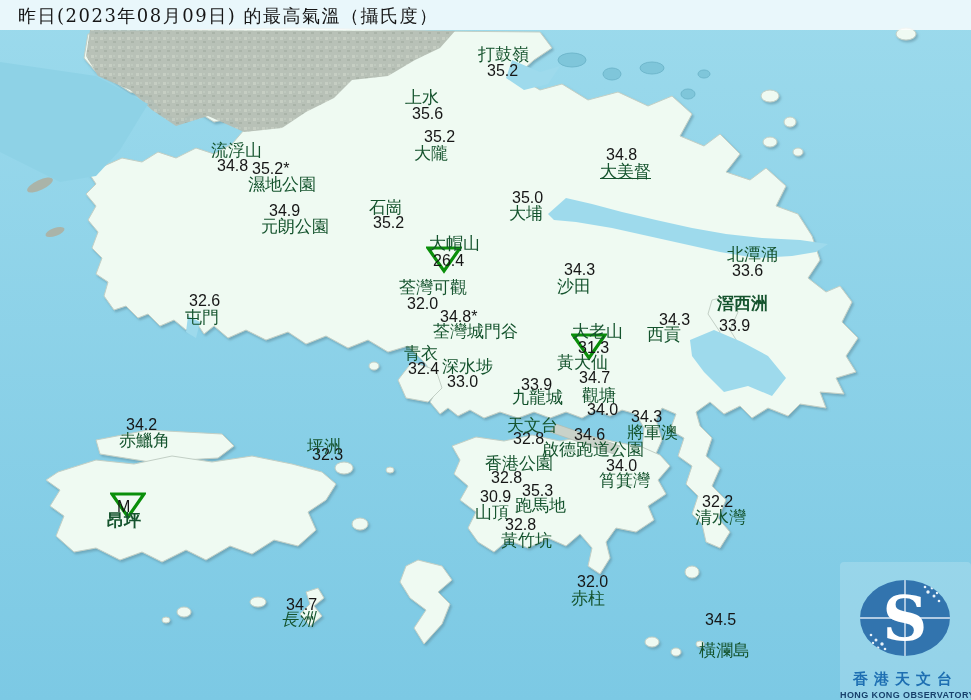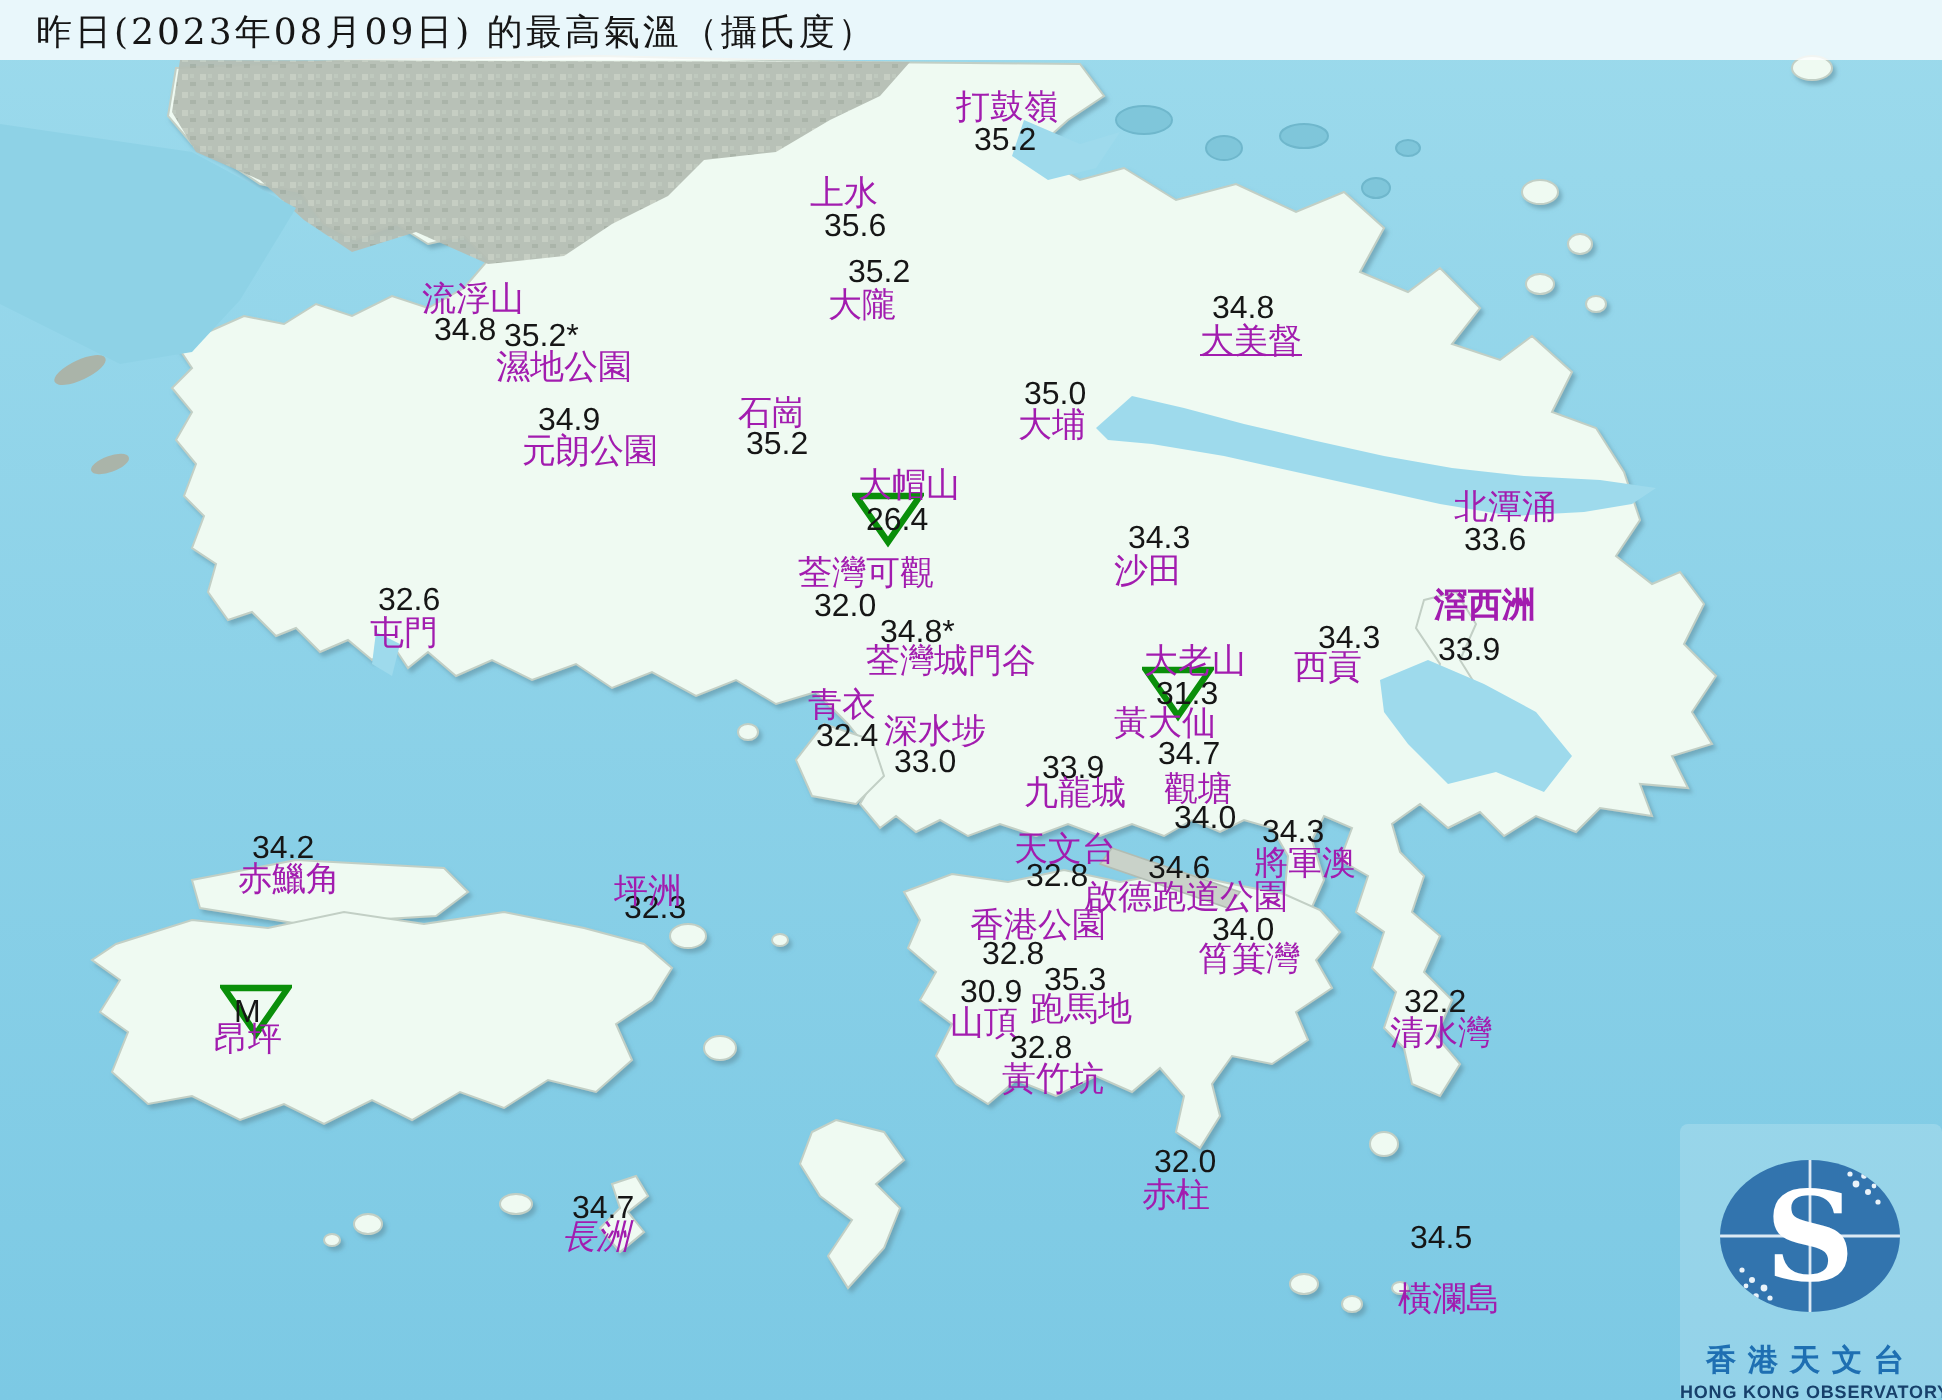--- a/index.html
+++ b/index.html
@@ -1,21 +1,21 @@
 <!DOCTYPE html>
 <html><head>
 <meta charset="utf-8">
 <style>
   html,body{margin:0;padding:0;background:#666;}
   #stage{position:relative;width:971px;height:700px;overflow:hidden;
          font-family:"Liberation Sans",sans-serif;background:#8ad2e6;}
   #map{position:absolute;left:0;top:0;}
   #title{position:absolute;left:8px;top:4px;font-family:"DejaVu Serif","Liberation Serif",serif;
          font-size:18px;color:#161616;letter-spacing:1.5px;white-space:nowrap;margin-left:10px;}
-  .sname{position:absolute;color:#a21caf;font-family:"DejaVu Serif","Liberation Serif",serif;
+  .sname{position:absolute;color:#14532d;font-family:"DejaVu Serif","Liberation Serif",serif;
          font-size:17px;line-height:17px;white-space:nowrap;z-index:5;}
   .sval{position:absolute;color:#161616;font-family:"Liberation Sans",sans-serif;
         font-size:16px;line-height:16px;font-weight:500;white-space:nowrap;z-index:5;}
   .tri{position:absolute;z-index:4;}
   #logo{position:absolute;left:840px;top:562px;width:131px;height:138px;
         background:rgba(255,255,255,0.18);border-radius:4px;text-align:center;z-index:6;}
   #logo-zh{font-size:15px;font-weight:bold;color:#1e6fb2;letter-spacing:6px;margin-top:-2px;
            font-family:"DejaVu Serif",serif;white-space:nowrap;}
   #logo-en{font-size:9px;font-weight:bold;color:#17406b;letter-spacing:0.4px;margin-top:1px;white-space:nowrap;}
 </style>
@@ -190,21 +190,21 @@
       <span class="sval" style="left: 480px; top: 489px;">30.9</span>
       <span class="sname" style="left: 475px; top: 504px;">山頂</span>
       <span class="sval" style="left: 702px; top: 494px;">32.2</span>
       <span class="sname" style="left: 695px; top: 509px;">清水灣</span>
       <span class="sval" style="left: 505px; top: 517px;">32.8</span>
       <span class="sname" style="left: 501px; top: 532px;">黃竹坑</span>
       <svg class="tri" width="36" height="28" style="left: 110px; top: 492px;">
         <polygon points="2,2 34,2 18,25" fill="none" stroke="#0a8f0a" stroke-width="3.2"></polygon>
       </svg>
       <span class="sval" style="left: 117px; top: 499px;">M</span>
-      <span class="sname" style="left: 107px; top: 512px;">昂坪</span>
+      <span class="sname" style="left: 107px; top: 512px; font-weight: bold;">昂坪</span>
       <span class="sval" style="left: 577px; top: 574px;">32.0</span>
       <span class="sname" style="left: 571px; top: 590px;">赤柱</span>
       <span class="sval" style="left: 286px; top: 597px;">34.7</span>
       <span class="sname" style="left: 281px; top: 611px; font-style: italic;">長洲</span>
       <span class="sval" style="left: 705px; top: 612px;">34.5</span>
       <span class="sname" style="left: 699px; top: 642px;">橫瀾島</span>
     </div>
 
   <div id="logo">
     <svg width="131" height="106" viewBox="0 0 131 106">

